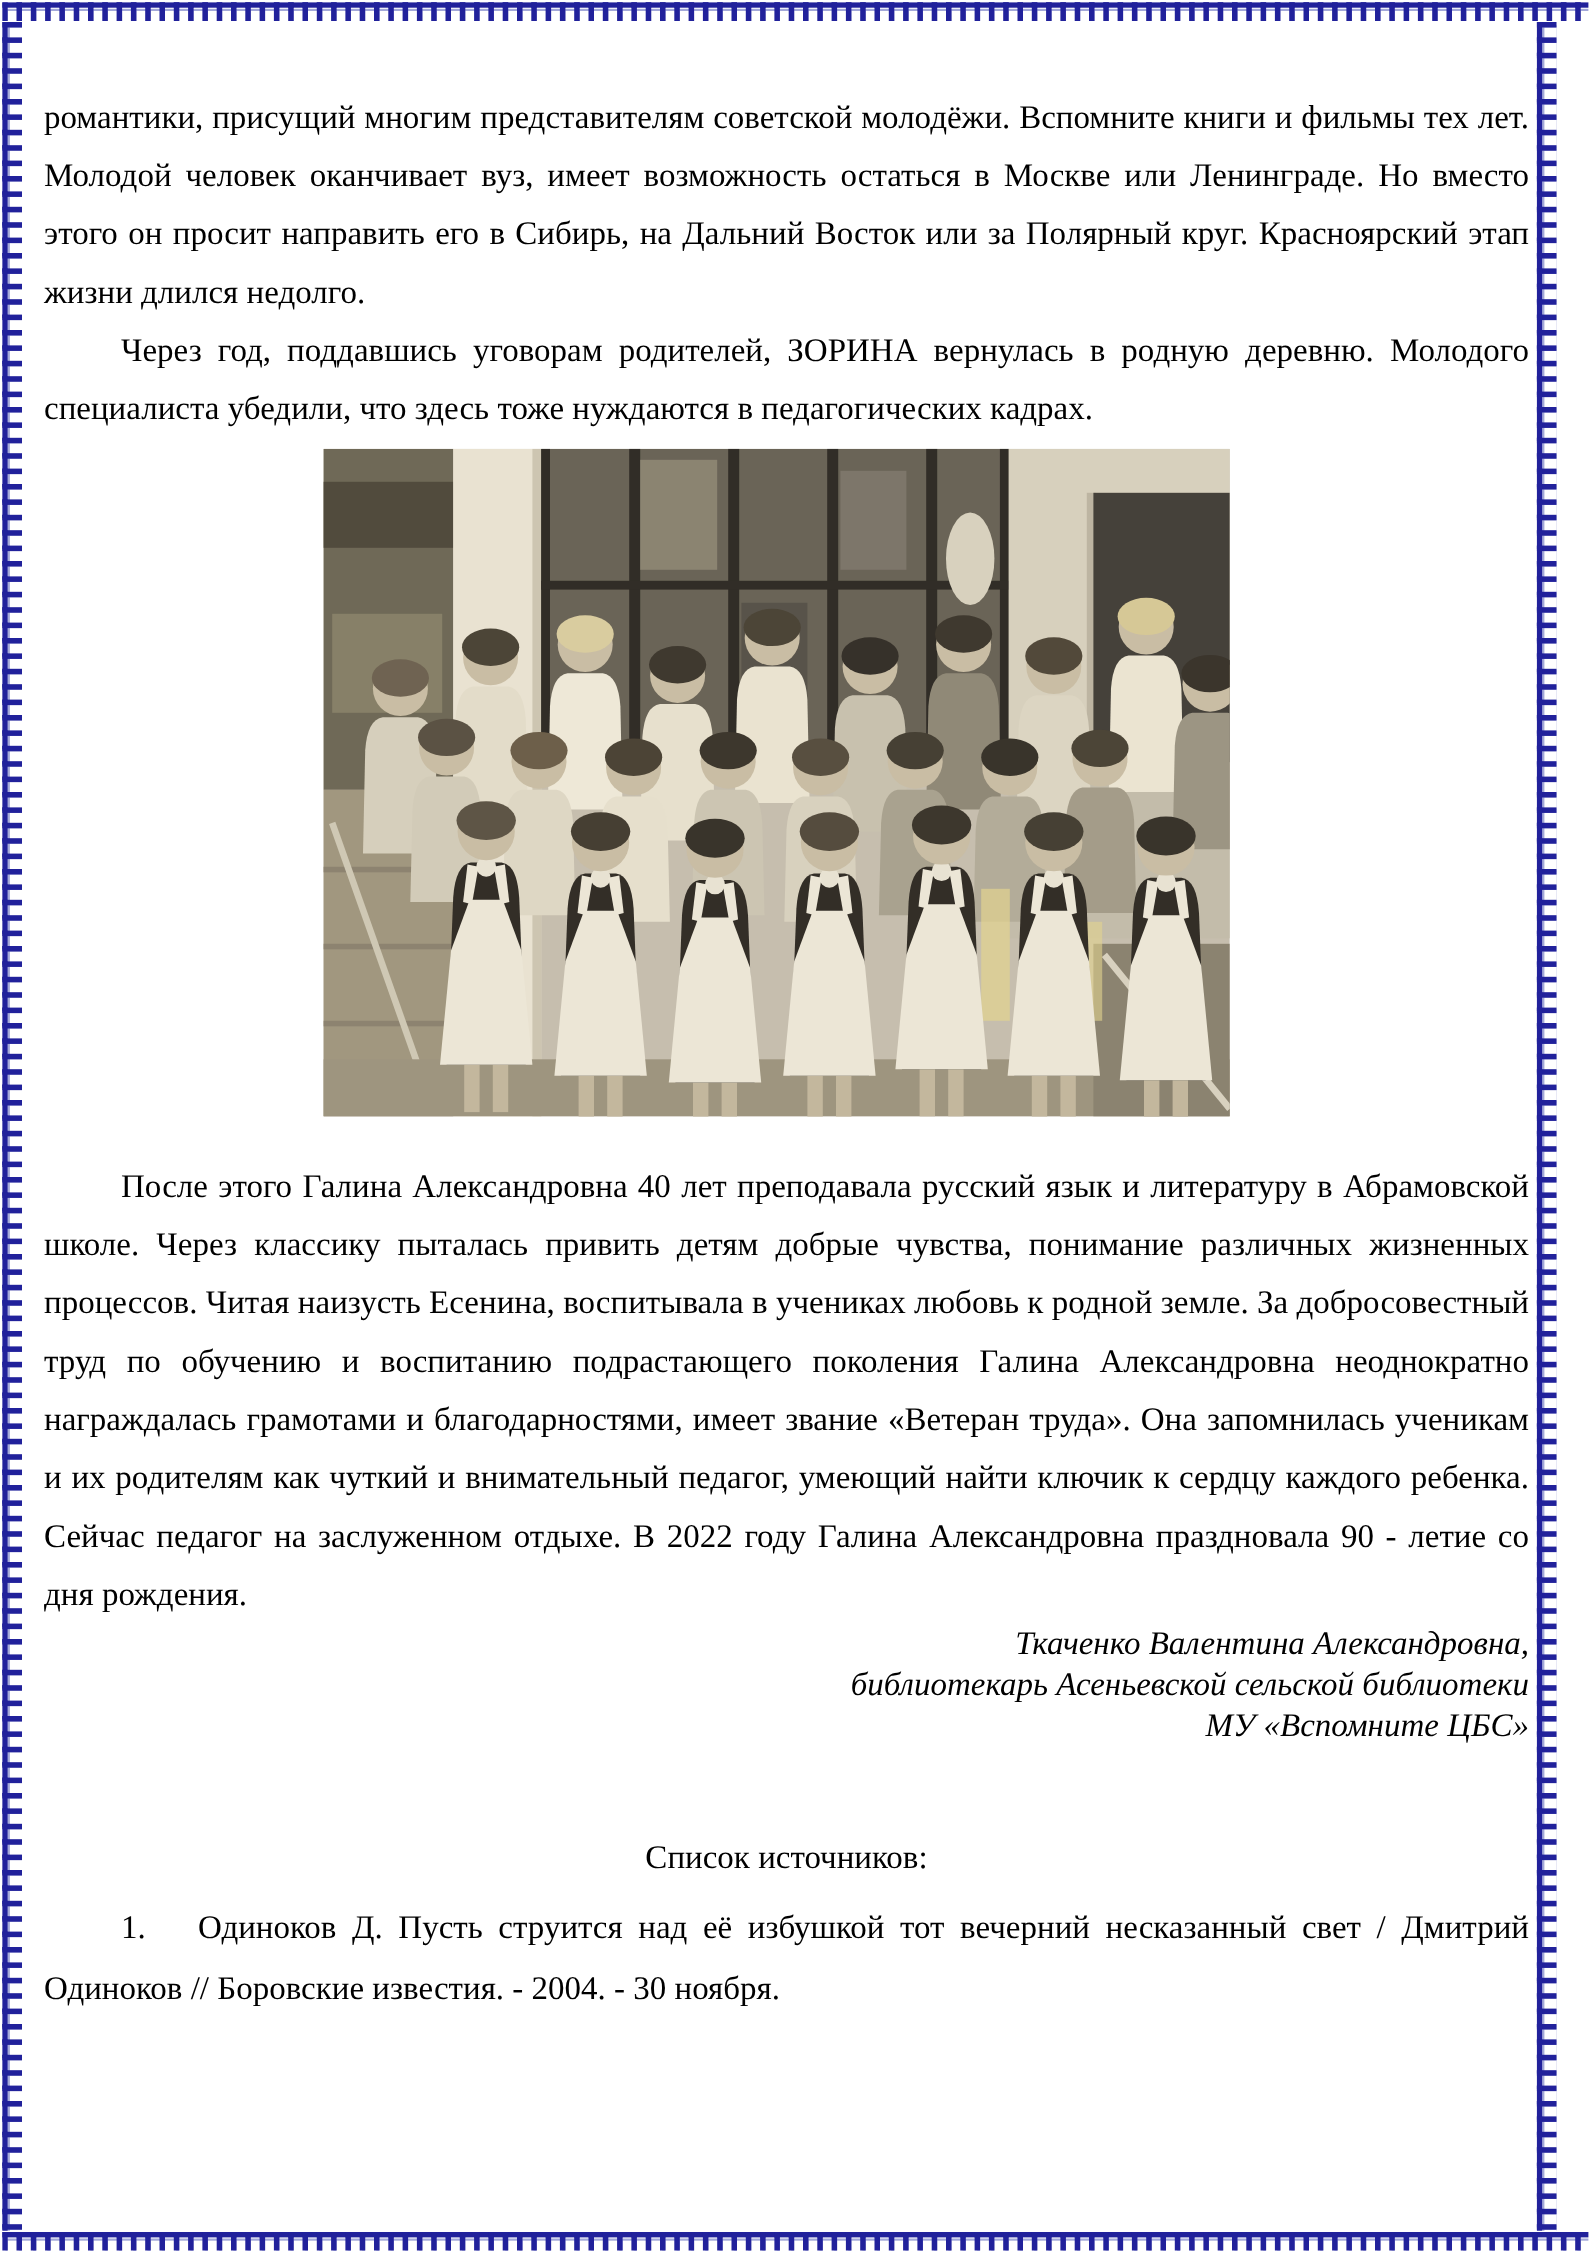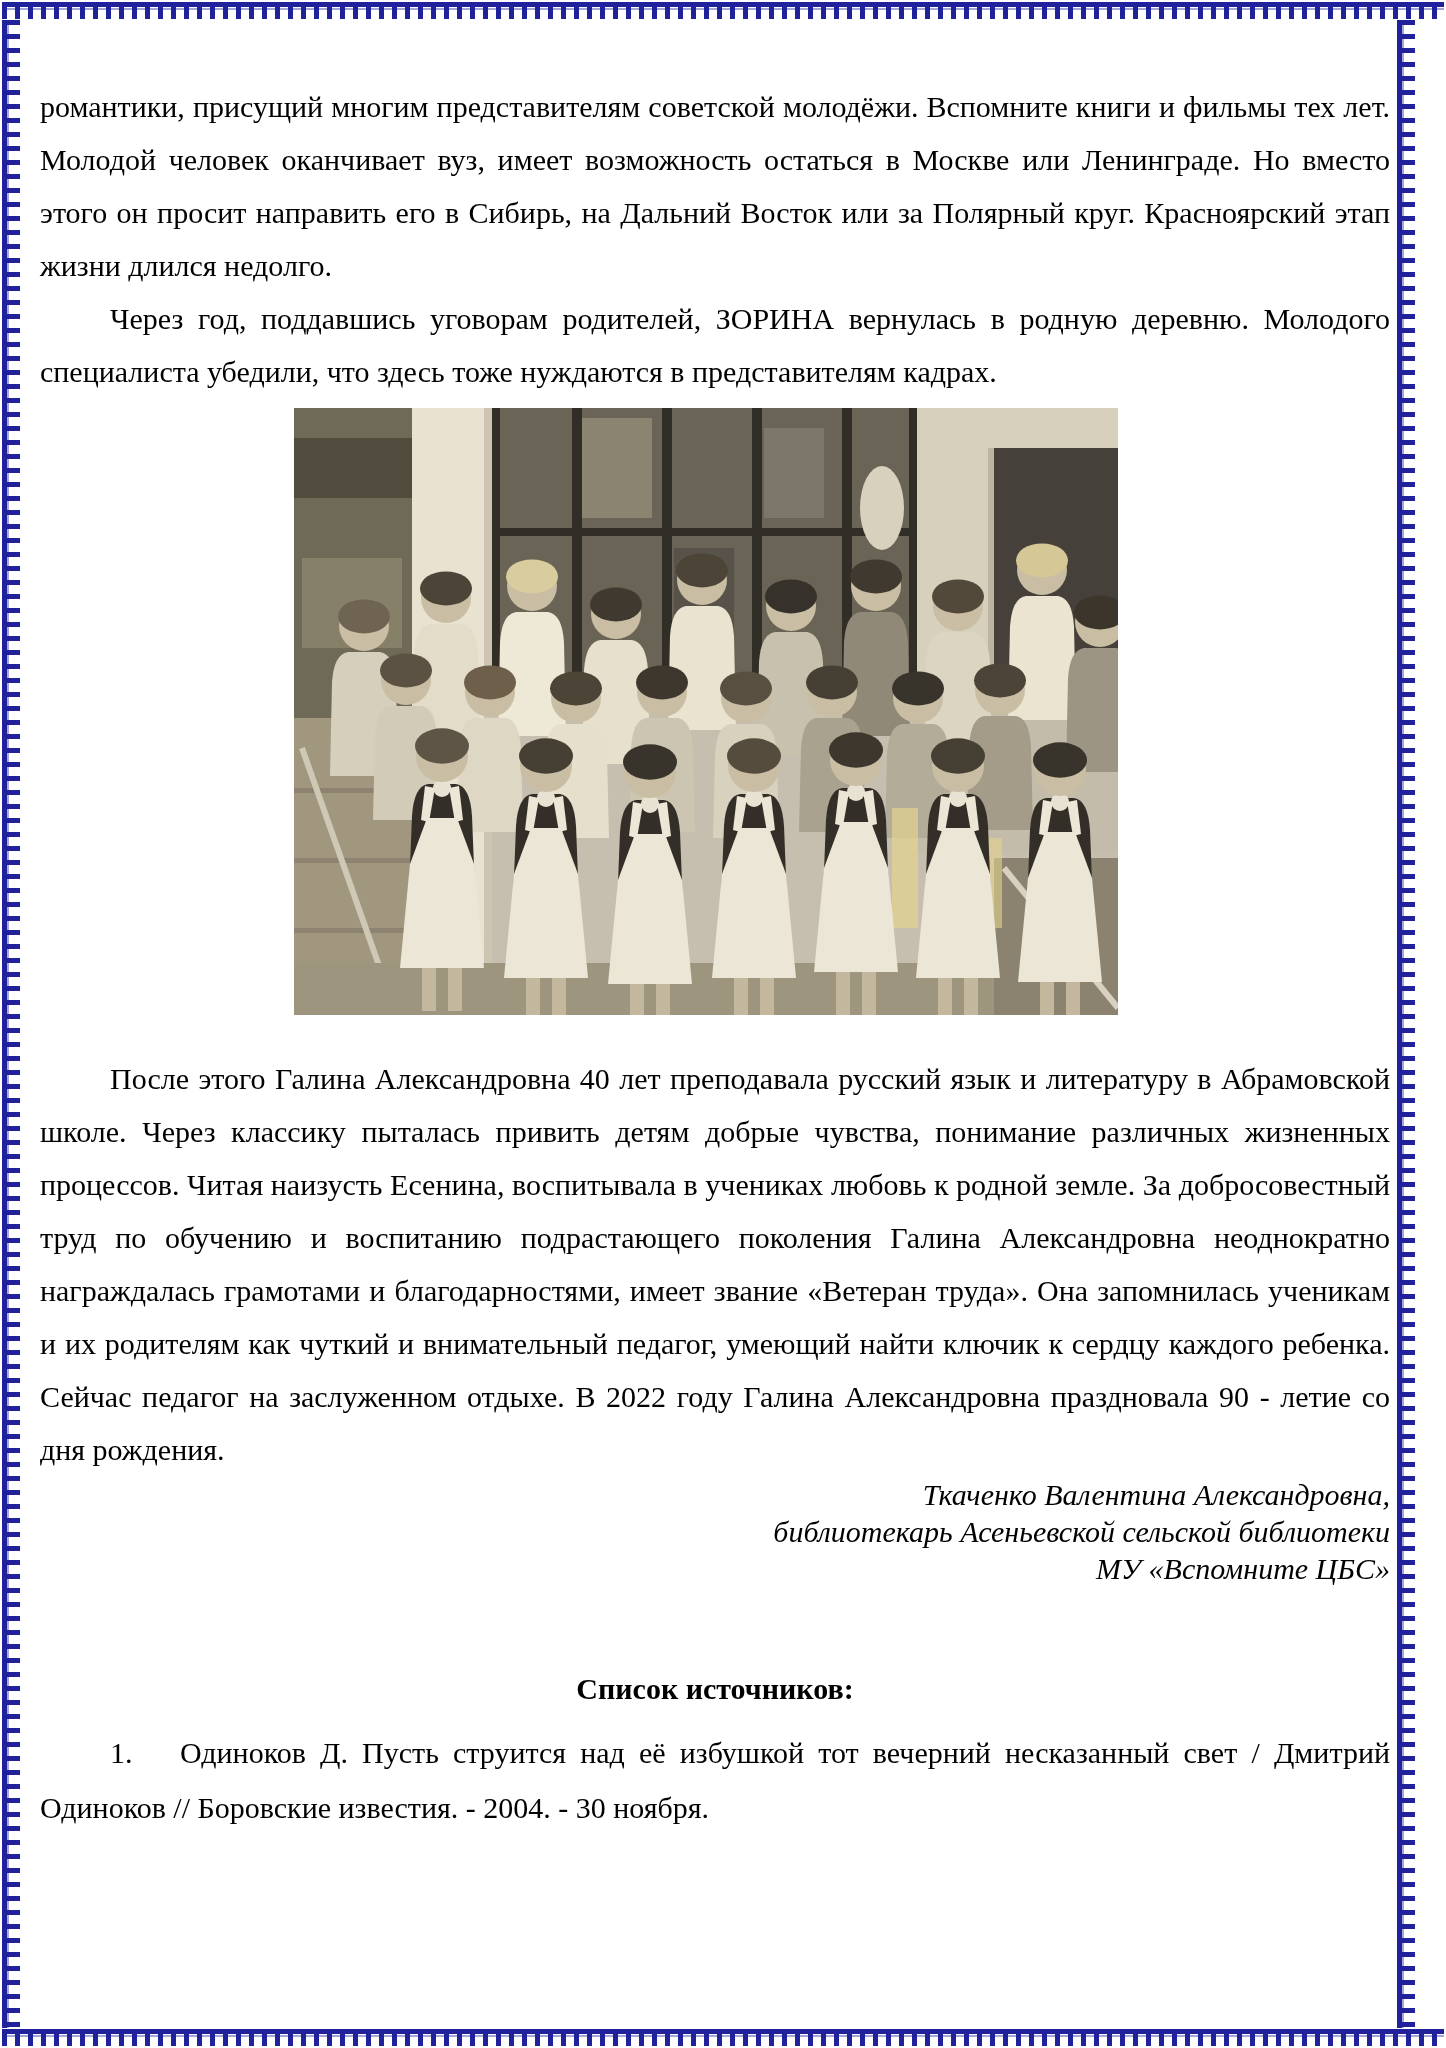--- a/index.html
+++ b/index.html
@@ -48,21 +48,21 @@
     margin: 10px 0 0 254px;
     line-height: 0;
   }
   .photo-wrap svg { width: 824px; height: 607px; display: block; }
 
   #p3 { margin-top: 37px; }
 
   .attribution { text-align: right; line-height: 37px; font-style: italic; }
 
   .src-heading {
-    margin-top: 75px; text-align: center; font-weight: bold;
+    margin-top: 75px; text-align: center; font-weight: normal;
   }
   .src-list { margin-top: 10px; line-height: 55px; }
   .src-item { text-align: justify; text-indent: 70px; }
   .src-item .num { display: inline-block; width: 70px; text-indent: 0; }
 </style>
 </head>
 <body>
 
 <div class="page">
 
@@ -582,21 +582,21 @@
       <div class="bu"></div>
       <div class="bu"></div>
       <div class="bu"></div>
       <div class="bu"></div>
     </div>
 
   <div class="content">
 
     <p id="p1" class="body-par">романтики, присущий многим представителям советской молодёжи. Вспомните книги и фильмы тех лет. Молодой человек оканчивает вуз, имеет возможность остаться в Москве или Ленинграде. Но вместо этого он просит направить его в Сибирь, на Дальний Восток или за Полярный круг. Красноярский этап жизни длился недолго.</p>
 
-    <p id="p2" class="body-par ind">Через год, поддавшись уговорам родителей, ЗОРИНА вернулась в родную деревню. Молодого специалиста убедили, что здесь тоже нуждаются в представителям кадрах.</p>
+    <p id="p2" class="body-par ind">Через год, поддавшись уговорам родителей, ЗОРИНА вернулась в родную деревню. Молодого специалиста убедили, что здесь тоже нуждаются в педагогических кадрах.</p>
 
     <div class="photo-wrap" role="img" aria-label="Чёрно-белая групповая фотография школьников у входа в школу: мальчики в светлых рубашках и пиджаках, девочки в тёмных платьях с белыми фартуками">
       <svg id="photoSvg" viewBox="0 0 824 607" preserveAspectRatio="none">
           <rect x="0" y="0" width="824" height="607" fill="#c6beae"></rect>
           <rect x="0" y="0" width="118" height="310" fill="#6f6957"></rect>
           <rect x="0" y="30" width="118" height="60" fill="#514b3d"></rect>
           <rect x="8" y="150" width="100" height="90" fill="#878068"></rect>
           <rect x="0" y="310" width="118" height="297" fill="#a1977f"></rect>
           <rect x="0" y="380" width="118" height="5" fill="#8d8370"></rect>
           <rect x="0" y="450" width="118" height="5" fill="#8d8370"></rect>

